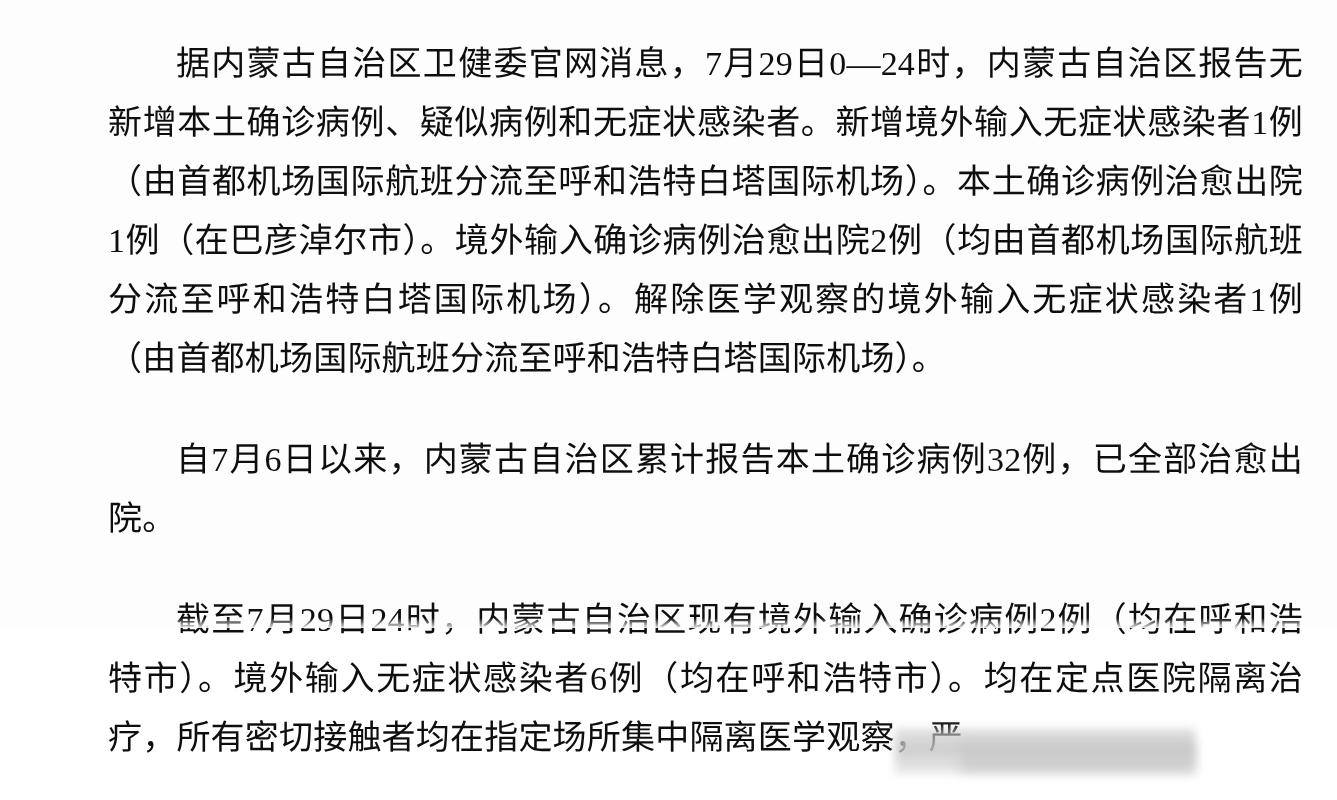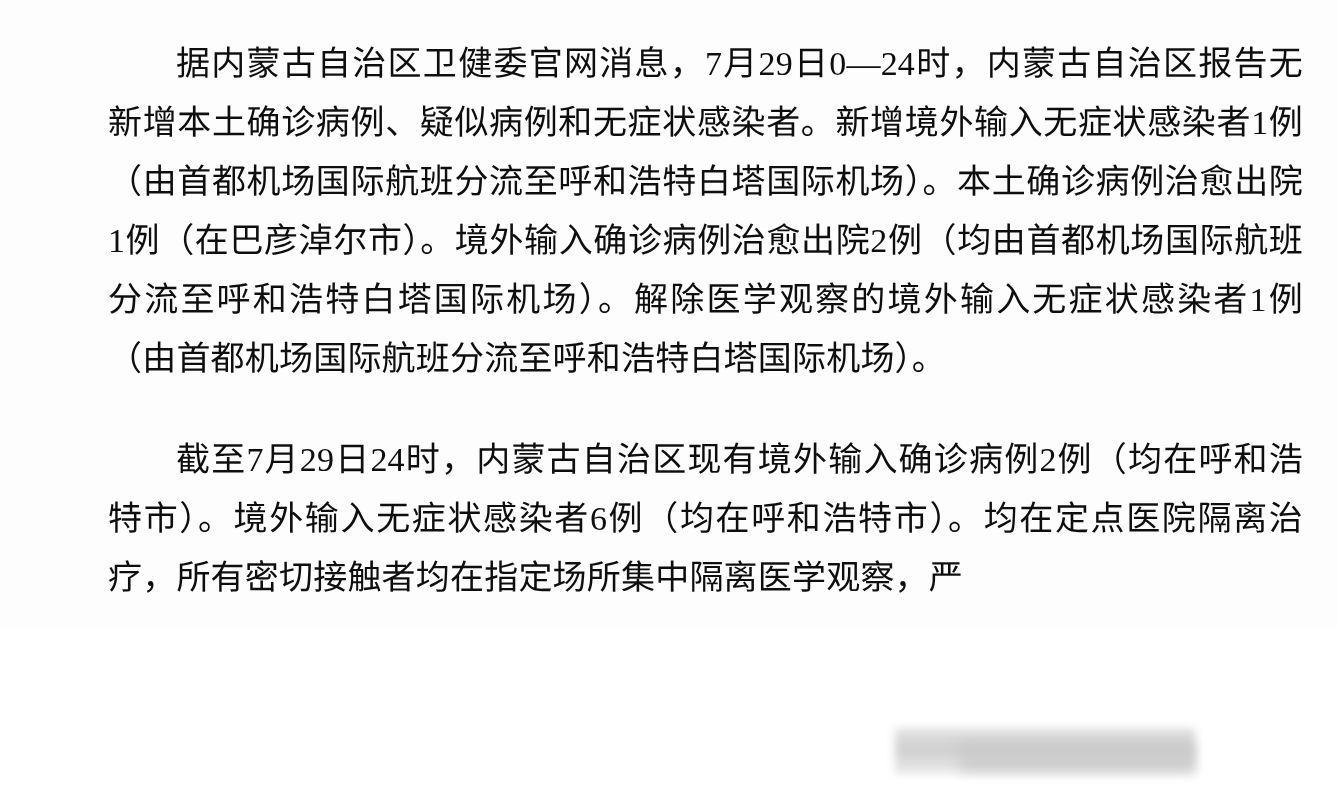--- a/index.html
+++ b/index.html
@@ -76,18 +76,19 @@
     background: linear-gradient(180deg, rgba(253,253,253,0) 0%, rgba(253,253,253,0.9) 100%);
     pointer-events: none;
   }
 </style>
 </head>
 <body>
 
 <div class="page">
   <div class="article">
     <p class="para">据内蒙古自治区卫健委官网消息，7月29日0—24时，内蒙古自治区报告无新增本土确诊病例、疑似病例和无症状感染者。新增境外输入无症状感染者1例（由首都机场国际航班分流至呼和浩特白塔国际机场）。本土确诊病例治愈出院1例（在巴彦淖尔市）。境外输入确诊病例治愈出院2例（均由首都机场国际航班分流至呼和浩特白塔国际机场）。解除医学观察的境外输入无症状感染者1例（由首都机场国际航班分流至呼和浩特白塔国际机场）。</p>
+    <p class="para">自7月6日以来，内蒙古自治区累计报告本土确诊病例32例，已全部治愈出院。</p>
     <p class="para clipped">截至7月29日24时，内蒙古自治区现有境外输入确诊病例2例（均在呼和浩特市）。境外输入无症状感染者6例（均在呼和浩特市）。均在定点医院隔离治疗，所有密切接触者均在指定场所集中隔离医学观察，严</p>
   </div>
   <div class="smudge"></div>
   <div class="smudge2"></div>
   <div class="edge-fade"></div>
 </div>
 
 </body></html>

